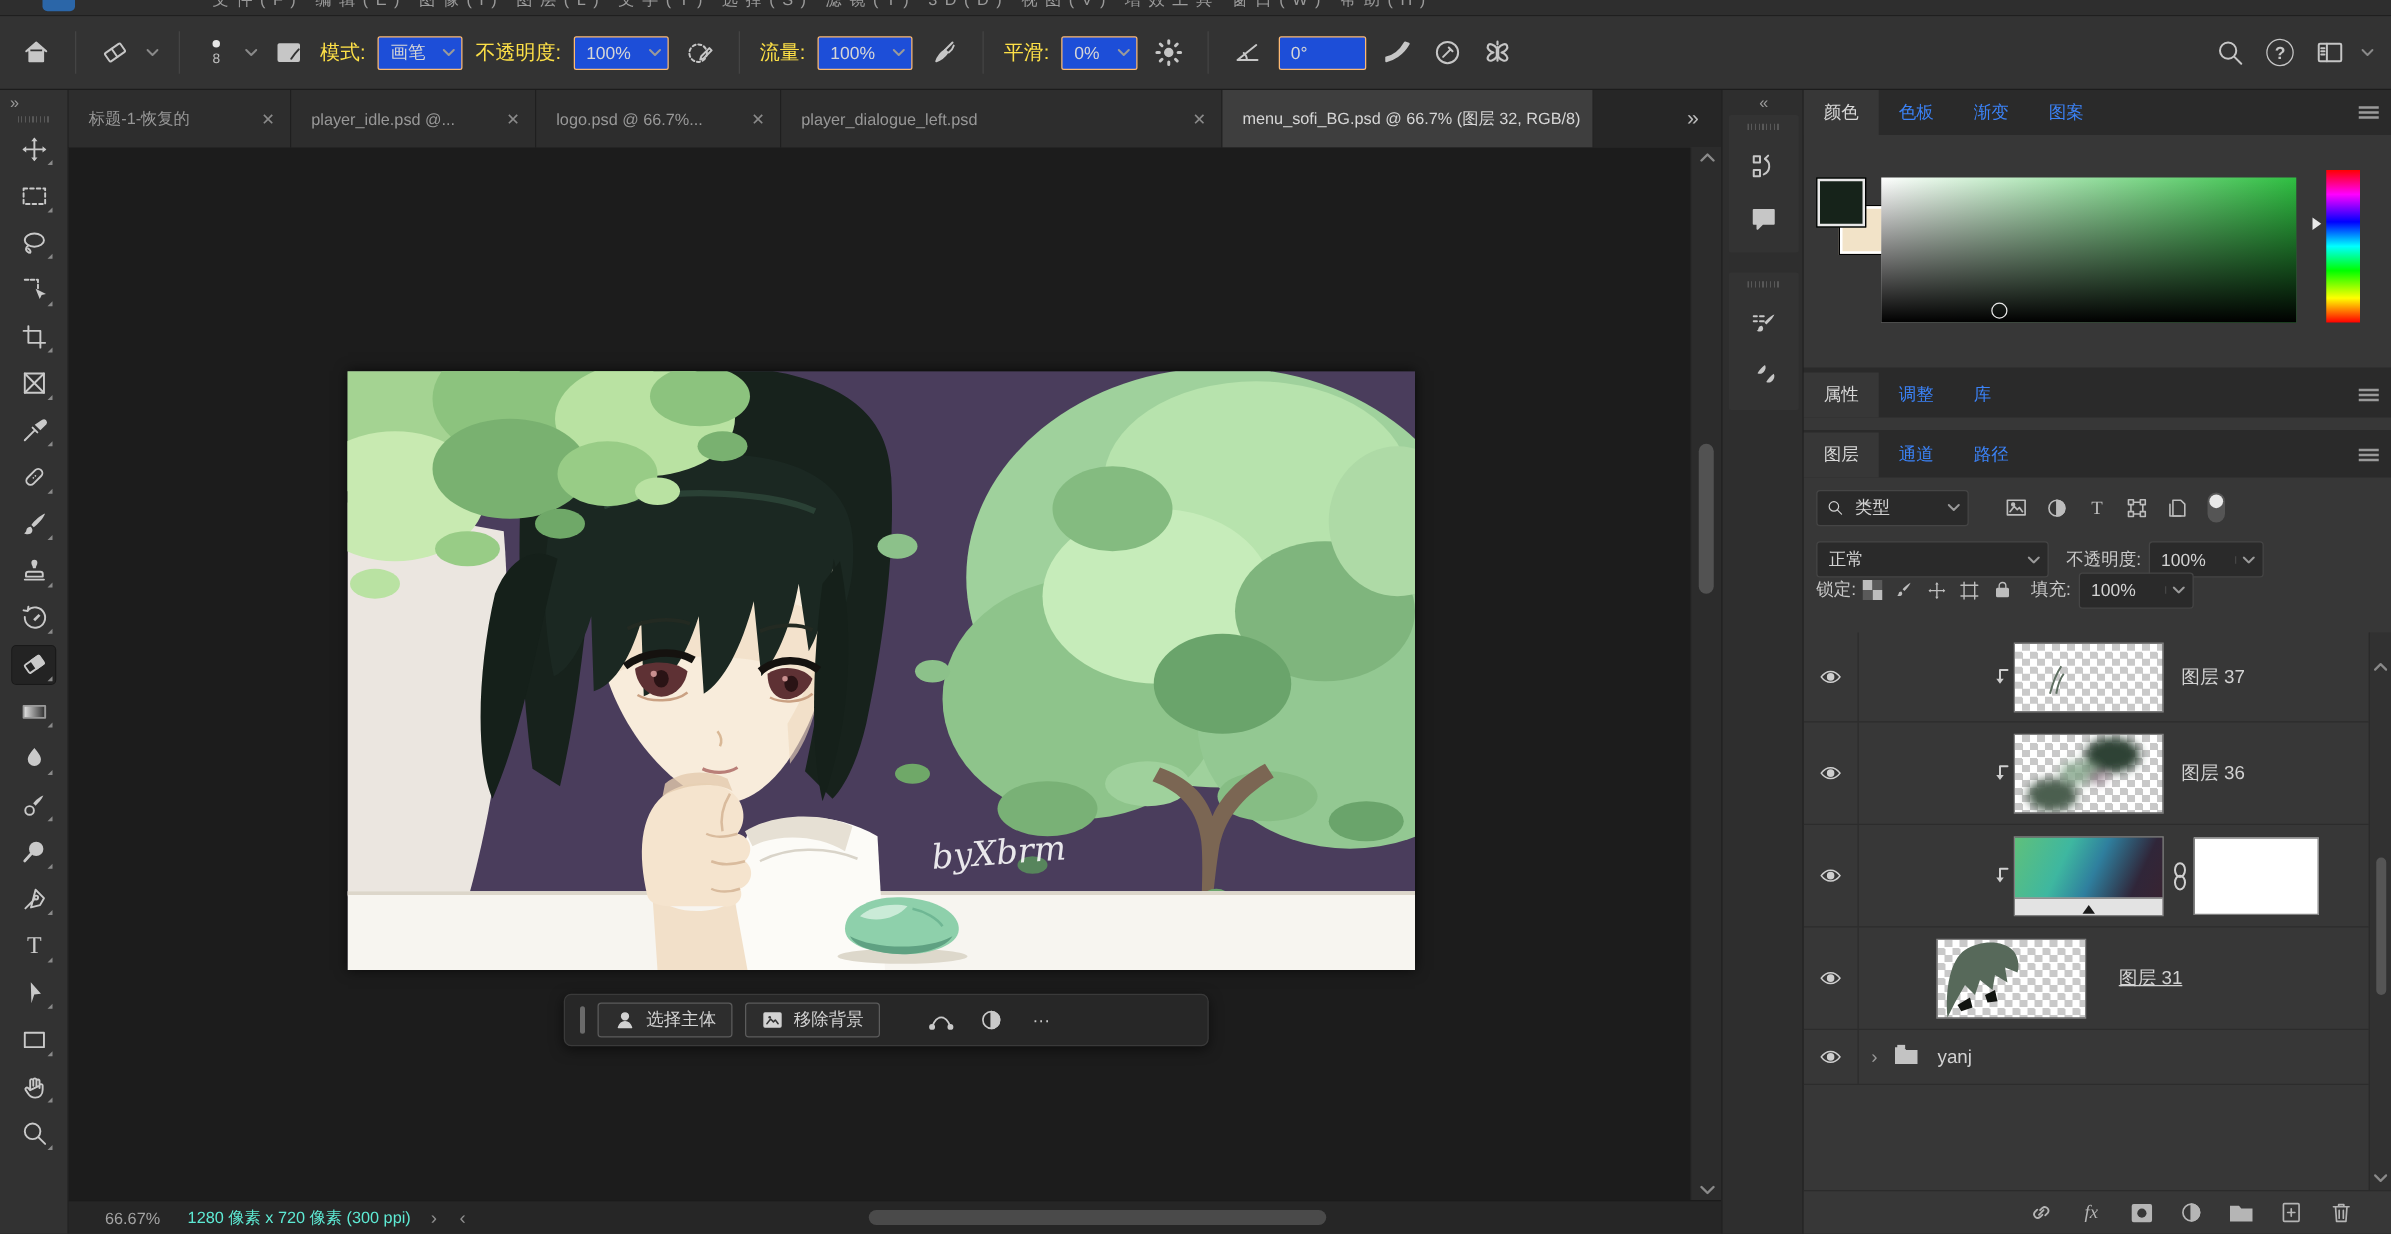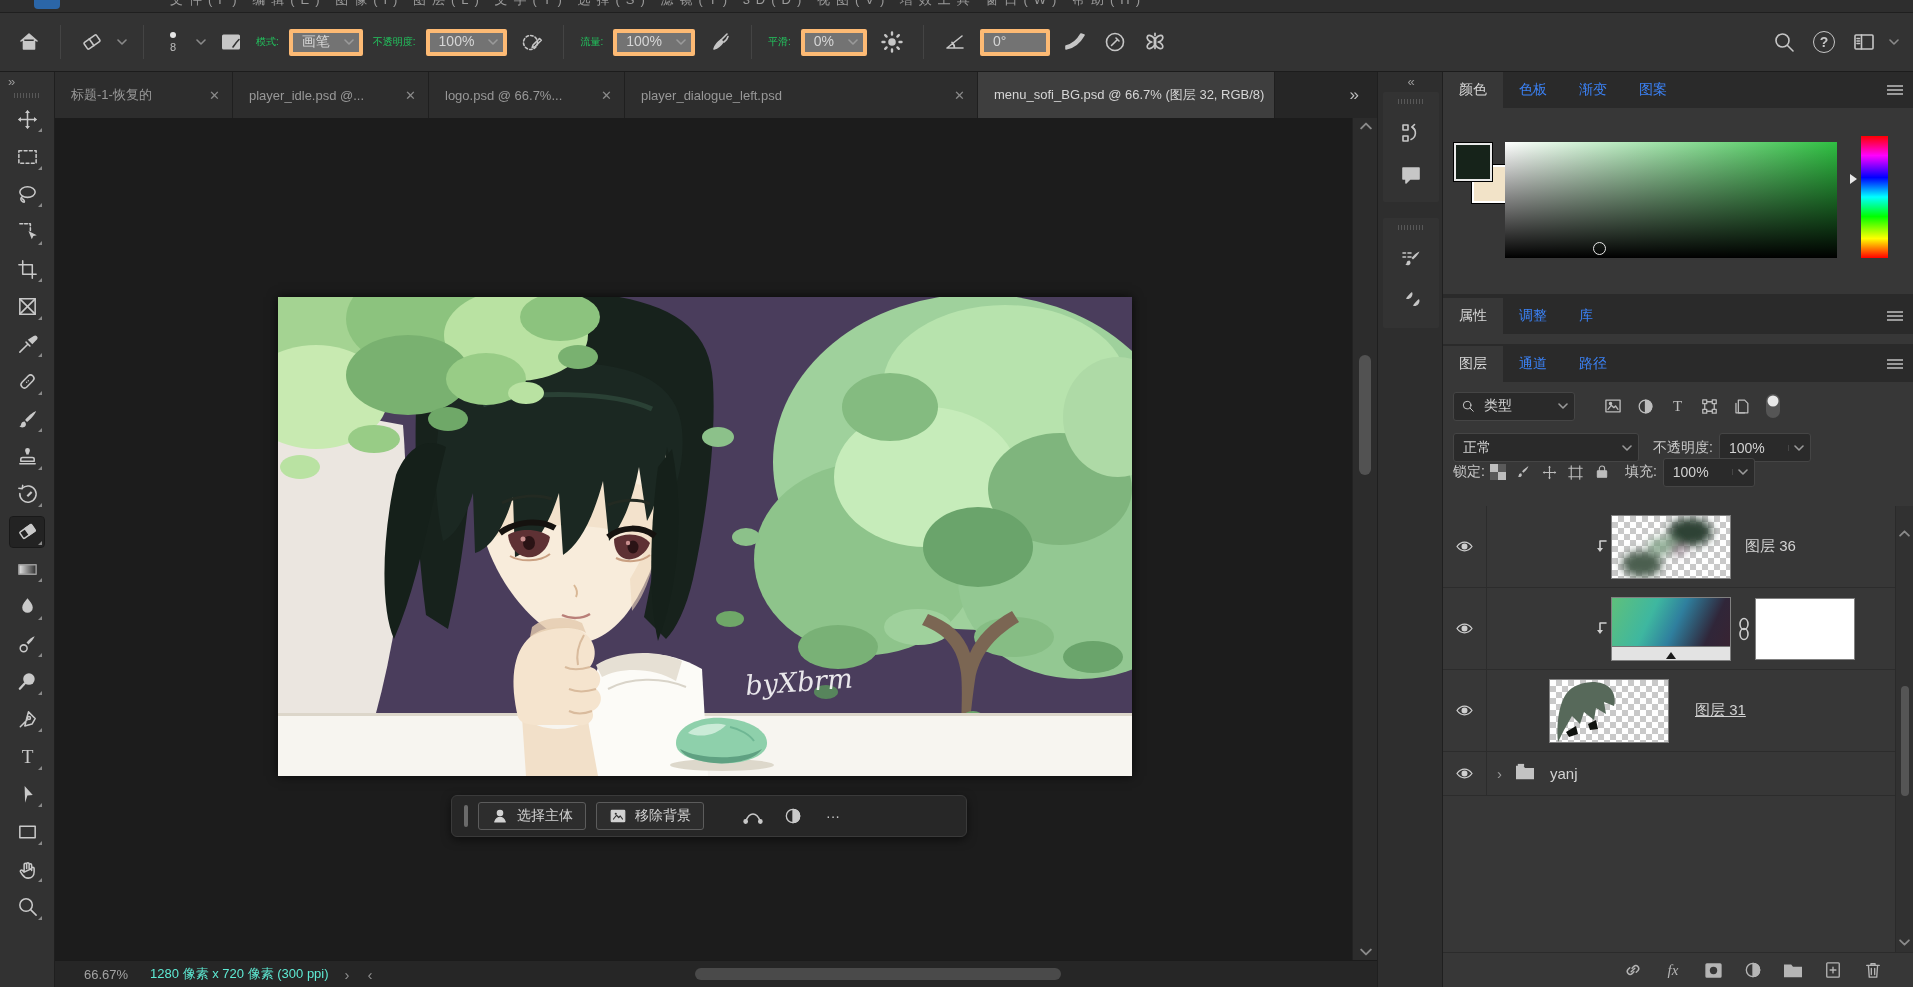--- a/index.html
+++ b/index.html
@@ -7,22 +7,22 @@
   body{font-family:"Liberation Sans",sans-serif;background:#262626;color:#c6c6c6;font-size:14px}
   #app{position:relative;width:1913px;height:987px;background:#323232;overflow:hidden}
   svg.ic{display:block;stroke:currentColor;fill:none;stroke-width:1.6;stroke-linecap:round;stroke-linejoin:round}
   
   .menubar{position:absolute;left:0;top:0;width:1913px;height:13px;background:#2e2e2e;overflow:hidden;border-bottom:1px solid #1f1f1f}
   .appicon{position:absolute;left:34px;top:0;width:26px;height:9px;border-radius:0 0 4px 4px;background:#2b66a8}
   .menutext{position:absolute;left:170px;top:-9px;white-space:nowrap;color:#9b9b9b;font-size:13px;letter-spacing:6px}
   
   .optionsbar{position:absolute;left:0;top:13px;width:1913px;height:59px;background:#333333;border-bottom:1px solid #1c1c1c;display:flex;align-items:center;padding:0 14px;gap:10px;color:#c9c9c9}
   .ob-sep{width:1px;height:34px;background:#444;margin:0 6px}
-  .ob-lab{font-size:10px;color:#22c55e;white-space:nowrap}
-  .fld{display:inline-flex;height:27px;background:#737373;border:4px solid #fdba74;border-radius:2px;color:#d6d6d6}
+  .ob-lab{font-size:16px;color:#fde047;white-space:nowrap}
+  .fld{display:inline-flex;align-items:center;height:27px;background:#1d4ed8;border:1px solid #fdba74;border-radius:2px;color:#d6d6d6}
   .fld .val{padding:0 9px;font-size:14px;min-width:34px}
   .fld .chv{width:20px;height:100%;display:flex;align-items:center;justify-content:center;color:#9a9a9a}
   .icbtn{display:flex;align-items:center;justify-content:center;width:30px;height:30px;color:#c6c6c6;border-radius:3px}
   .brushprev{display:flex;flex-direction:column;align-items:center;justify-content:center;width:26px;height:40px;color:#cfcfcf}
   .brushprev .dot{width:6px;height:6px;border-radius:50%;background:#e6e6e6;margin-bottom:3px}
   .brushprev .num{font-size:11px;color:#bdbdbd}
   .helpq{width:22px;height:22px;border:1.6px solid #c6c6c6;border-radius:50%;display:flex;align-items:center;justify-content:center;font-size:14px;font-weight:bold}
   
   .leftbar{position:absolute;left:0;top:72px;width:55px;height:915px;background:#323232;border-right:1px solid #1f1f1f;display:flex;flex-direction:column;align-items:center}
   .lb-expand{color:#9a9a9a;font-size:13px;align-self:flex-start;padding:2px 0 0 8px;height:18px}
@@ -747,20 +747,40 @@
           <span class="chv" style="border-left:1px solid #454545">
               <svg class="ic" width="10" height="6" viewBox="0 0 10 6">
                 <path d="M1 1l4 4 4-4"></path>
               </svg>
             </span>
         </span>
       </div>
 
       <div class="layerlist">
 
+        <div class="lyr" style="height:72px">
+          <div class="eyecell">
+              <svg class="ic" width="19" height="19" viewBox="0 0 24 24">
+                <path d="M2.5 12S6.5 6.5 12 6.5 21.5 12 21.5 12 17.5 17.5 12 17.5 2.5 12 2.5 12z"></path>
+                <circle cx="12" cy="12" r="3" fill="currentColor"></circle>
+              </svg>
+            </div>
+          <span class="clip" style="left:152px">
+              <svg class="ic" width="14" height="16" viewBox="0 0 14 16">
+                <path d="M11 2H5v8"></path>
+                <path d="M5 13L2 9h6z" fill="currentColor" stroke="none"></path>
+              </svg>
+            </span>
+          <div class="thumb checker" style="left:168px;top:8px;width:120px;height:56px">
+            <svg width="118" height="54" viewBox="0 0 118 54">
+                <path d="M28 40c2-8 5-16 9-22M33 40c1-6 3-12 6-16" stroke="#5d6e60" stroke-width="1.6" fill="none"></path>
+              </svg>
+          </div>
+          <span class="lname" style="left:302px">图层 37</span>
+        </div>
 
         <div class="lyr" style="height:82px">
           <div class="eyecell">
               <svg class="ic" width="19" height="19" viewBox="0 0 24 24">
                 <path d="M2.5 12S6.5 6.5 12 6.5 21.5 12 21.5 12 17.5 17.5 12 17.5 2.5 12 2.5 12z"></path>
                 <circle cx="12" cy="12" r="3" fill="currentColor"></circle>
               </svg>
             </div>
           <span class="clip" style="left:152px">
               <svg class="ic" width="14" height="16" viewBox="0 0 14 16">

